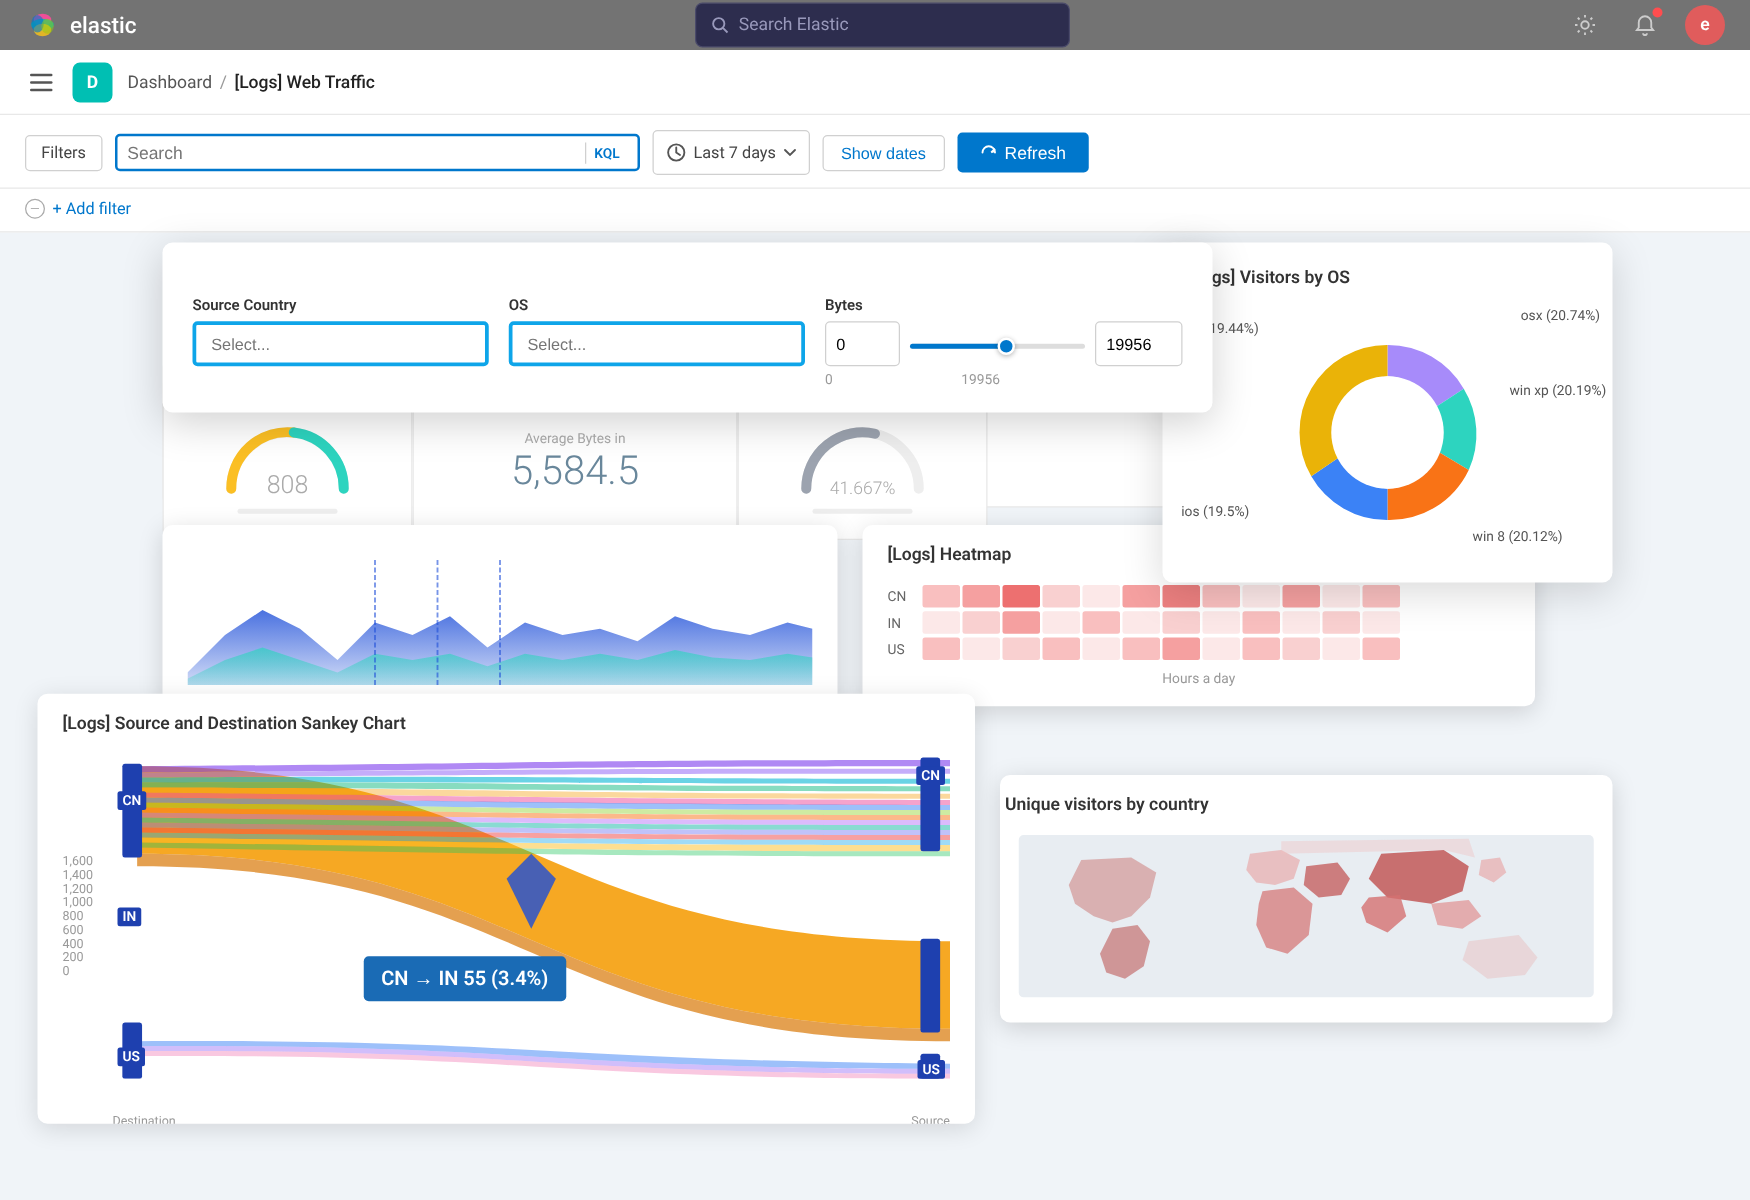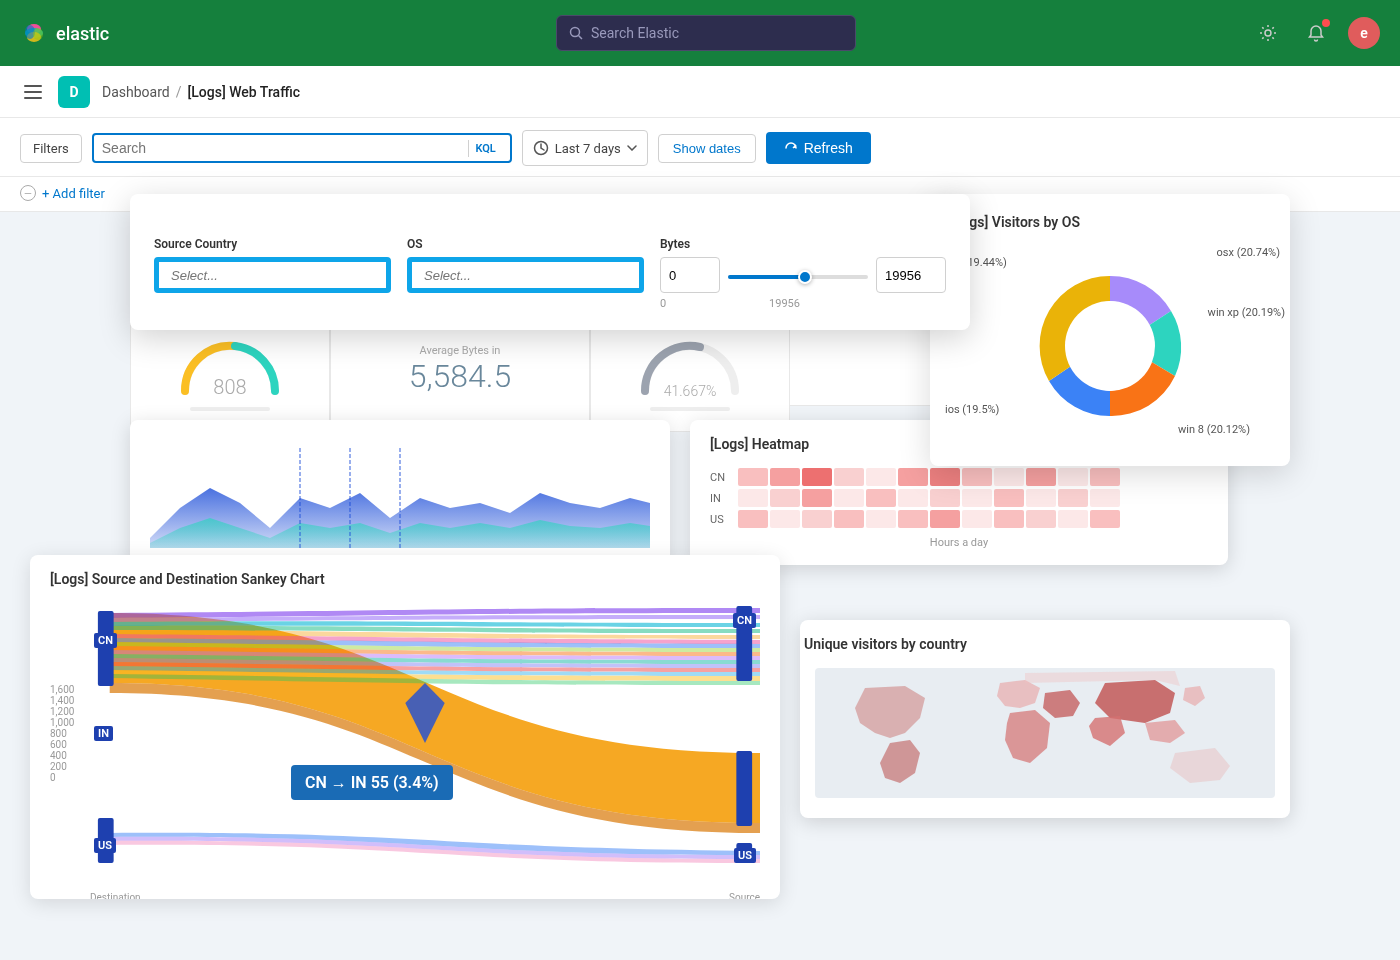--- a/index.html
+++ b/index.html
@@ -7,22 +7,22 @@
       font-family: -apple-system, BlinkMacSystemFont, 'Segoe UI', Roboto, sans-serif;
       background: #f5f7fa;
       width: 1400px;
       height: 960px;
       overflow: hidden;
       position: relative;
     }
 
     
     .top-nav {
-      background: #15803d;
-      height: 66px;
+      background: #737373;
+      height: 40px;
       display: flex;
       align-items: center;
       padding: 0 20px;
       position: relative;
       z-index: 10;
     }
     .elastic-logo {
       display: flex;
       align-items: center;
       gap: 8px;
@@ -287,30 +287,29 @@
       display: flex;
       flex-direction: column;
       gap: 6px;
     }
     .filter-group label {
       font-size: 12px;
       font-weight: 600;
       color: #333;
     }
     .filter-select {
-      border: 5px solid #0ea5e9;
+      border: 3px solid #0ea5e9;
       border-radius: 4px;
       padding: 8px 12px;
       font-size: 13px;
       color: #0f172a;
       background: white;
       cursor: pointer;
       min-width: 200px;
       height: 36px;
-      font-style: italic;
     }
     .filter-group.source { flex: 1.2; }
     .filter-group.os { flex: 1.2; }
     .filter-group.bytes { flex: 1; }
     .bytes-slider-wrap {
       display: flex;
       flex-direction: column;
       gap: 4px;
     }
     .bytes-input-row {

